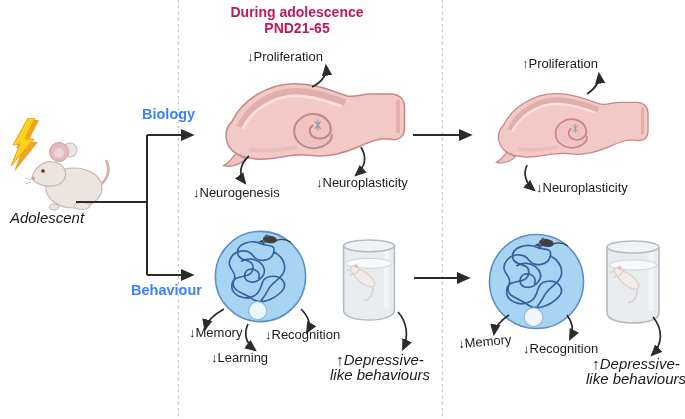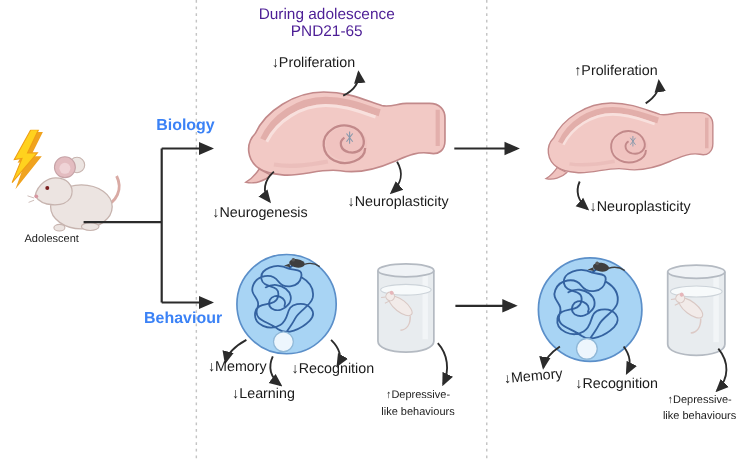--- a/index.html
+++ b/index.html
@@ -2,23 +2,23 @@
 <html><head>
 <meta charset="utf-8">
 <style>
   html,body{margin:0;padding:0;background:#fff;}
   #canvas{position:relative;width:685px;height:419px;background:#ffffff;
           font-family:"Liberation Sans",sans-serif;overflow:hidden;color:#1b1b1b;}
   .shape{position:absolute;}
   .overlay{position:absolute;left:0;top:0;width:685px;height:419px;pointer-events:none;}
   .lbl{position:absolute;font-size:13px;line-height:15px;white-space:nowrap;color:#1b1b1b;}
   .red{color:#3b82f6;font-weight:bold;font-size:14.5px;}
-  .title{position:absolute;font-weight:normal;font-size:14px;line-height:16px;
-         text-align:center;white-space:nowrap;color:#4c1d95;}
-  .cblock{position:absolute;text-align:center;font-size:10px;line-height:15px;color:#1b1b1b;}
+  .title{position:absolute;font-weight:bold;font-size:14px;line-height:16px;
+         text-align:center;white-space:nowrap;color:#be185d;}
+  .cblock{position:absolute;text-align:center;font-size:15px;line-height:15px;color:#1b1b1b;font-style:italic;}
 </style>
 </head>
 <body>
 
 <div id="canvas">
 
   <svg width="0" height="0" style="position:absolute">
     <defs>
       <symbol id="sym-brain" viewBox="0 0 200 104">
         <path d="M16,80 C4,72 2,56 12,46 C22,24 50,6 78,6 C102,6 118,14 134,19

